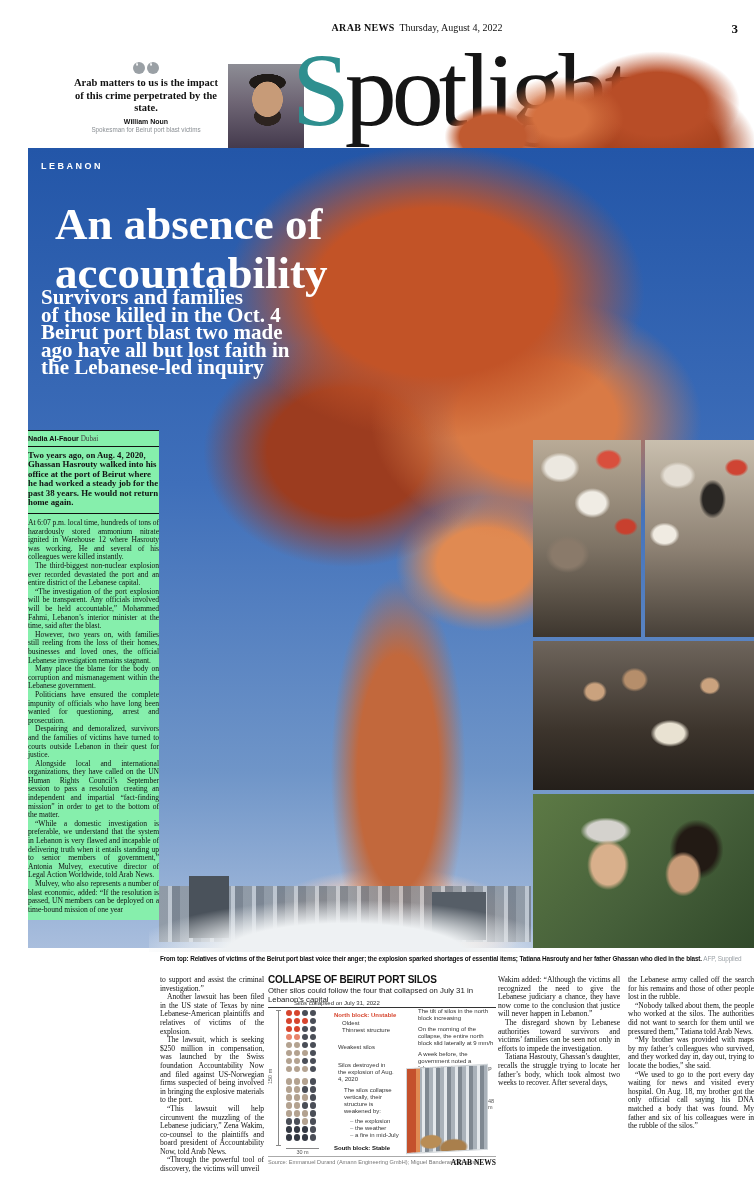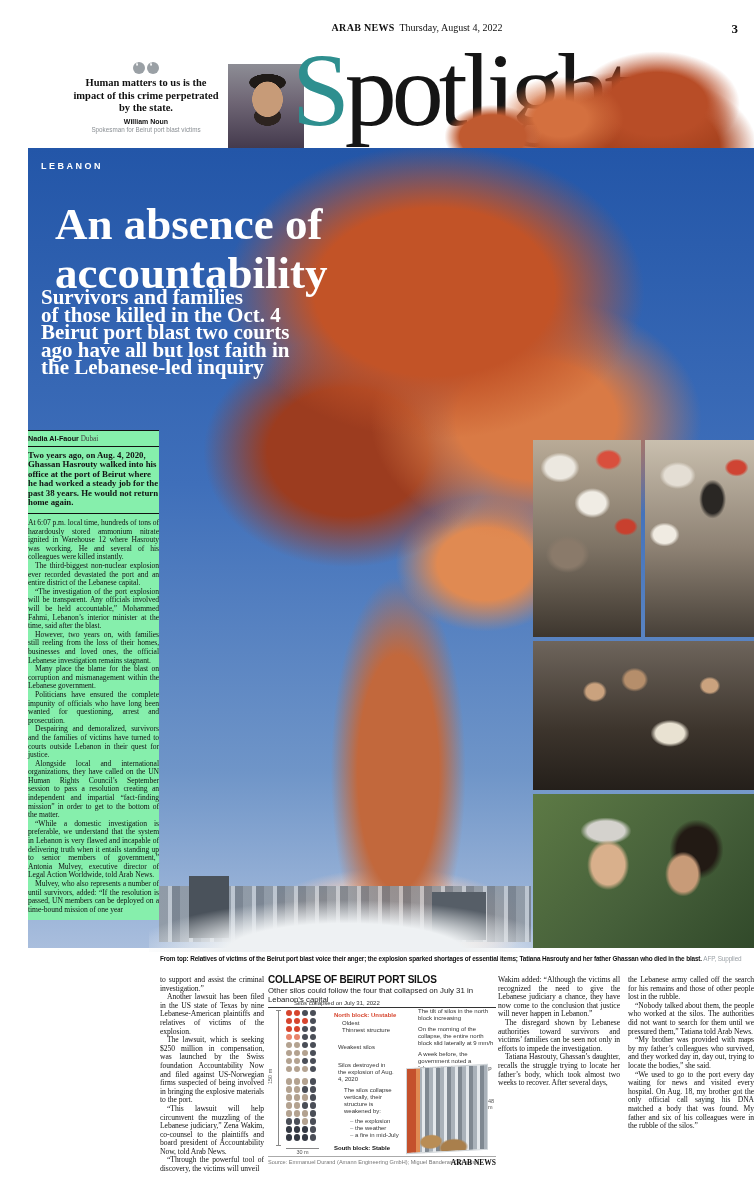--- a/index.html
+++ b/index.html
@@ -159,36 +159,36 @@
 <div class="page">
 
   <div class="topline">
     <span class="paper">ARAB NEWS</span>&nbsp;
     <span>Thursday, August 4, 2022</span>
   </div>
   <div class="pagenum">3</div>
 
   <div class="quoteblock">
     <div class="qicons"><i></i><i></i></div>
-    <div class="pullquote">Human matters to us is the impact of this crime perpetrated by the state.</div>
+    <div class="pullquote">Arab matters to us is the impact of this crime perpetrated by the state.</div>
     <div class="qauthor sans">William Noun</div>
     <div class="qrole sans">Spokesman for Beirut port blast victims</div>
   </div>
   <div class="headshot"></div>
   <div class="masthead-title"><span class="ini">S</span><span>potlight</span></div>
   <div class="cloud-top"></div>
   <div class="cloud-top2"></div>
 
   <div class="hero">
     <div class="kicker sans">LEBANON</div>
     <div class="headline">An absence of accountability</div>
     <div class="standfirst">
         <div>Survivors and families</div>
         <div>of those killed in the Oct. 4</div>
-        <div>Beirut port blast two courts</div>
+        <div>Beirut port blast two made</div>
         <div>ago have all but lost faith in</div>
         <div>the Lebanese-led inquiry</div>
       </div>
     <div class="silos">
       <div class="bars"></div>
       <div class="dark1"></div>
       <div class="dark2"></div>
       <div class="fog"></div>
     </div>
   </div>
@@ -200,26 +200,26 @@
       <span>Dubai</span>
     </div>
     <div class="rule"></div>
     <div class="lede">Two years ago, on Aug. 4, 2020, Ghassan Hasrouty walked into his office at the port of Beirut where he had worked a steady job for the past 38 years. He would not return home again.</div>
     <div class="rule"></div>
     <div class="bodytxt">
         <p>At 6:07 p.m. local time, hundreds of tons of hazardously stored ammonium nitrate ignited in Warehouse 12 where Hasrouty was working. He and several of his colleagues were killed instantly.</p>
         <p>The third-biggest non-nuclear explosion ever recorded devastated the port and an entire district of the Lebanese capital.</p>
         <p>“The investigation of the port explosion will be transparent. Any officials involved will be held accountable,” Mohammed Fahmi, Lebanon’s interior minister at the time, said after the blast.</p>
         <p>However, two years on, with families still reeling from the loss of their homes, businesses and loved ones, the official Lebanese investigation remains stagnant.</p>
-        <p>Many place the blame for the blast on corruption and mismanagement within the Lebanese government.</p>
+        <p>Many place the blame for the body on corruption and mismanagement within the Lebanese government.</p>
         <p>Politicians have ensured the complete impunity of officials who have long been wanted for questioning, arrest and prosecution.</p>
         <p>Despairing and demoralized, survivors and the families of victims have turned to courts outside Lebanon in their quest for justice.</p>
         <p>Alongside local and international organizations, they have called on the UN Human Rights Council’s September session to pass a resolution creating an independent and impartial “fact-finding mission” in order to get to the bottom of the matter.</p>
         <p>“While a domestic investigation is preferable, we understand that the system in Lebanon is very flawed and incapable of delivering truth when it entails standing up to senior members of government,” Antonia Mulvey, executive director of Legal Action Worldwide, told Arab News.</p>
-        <p>Mulvey, who also represents a number of until survivors, added: “If the resolution is passed, UN members can be deployed on a time-bound mission of one year</p>
+        <p>Mulvey, who also represents a number of blast economic, added: “If the resolution is passed, UN members can be deployed on a time-bound mission of one year</p>
       </div>
   </div>
 
   <div class="photo" id="p-protest-l"></div>
   <div class="photo" id="p-protest-r"></div>
   <div class="photo" id="p-crowd"></div>
   <div class="photo" id="p-selfie"></div>
 
   <div class="caption">
     <b>From top: Relatives of victims of the Beirut port blast voice their anger; the explosion sparked shortages of essential items; Tatiana Hasrouty and her father Ghassan who died in the blast.</b>

